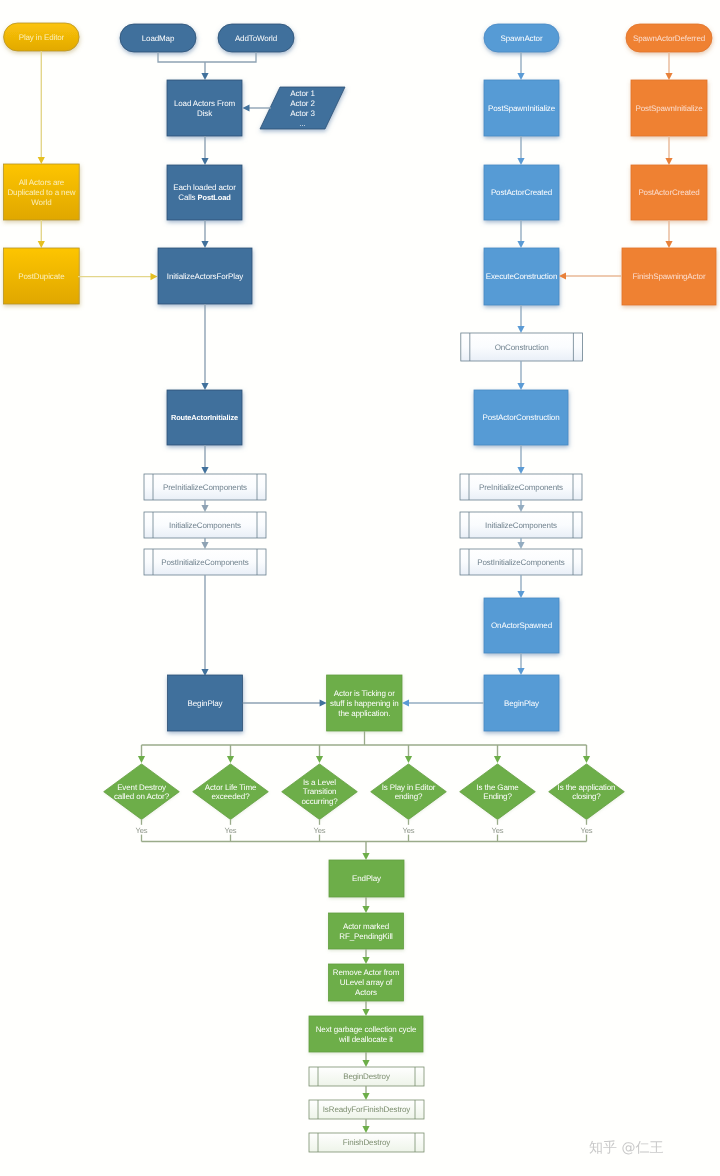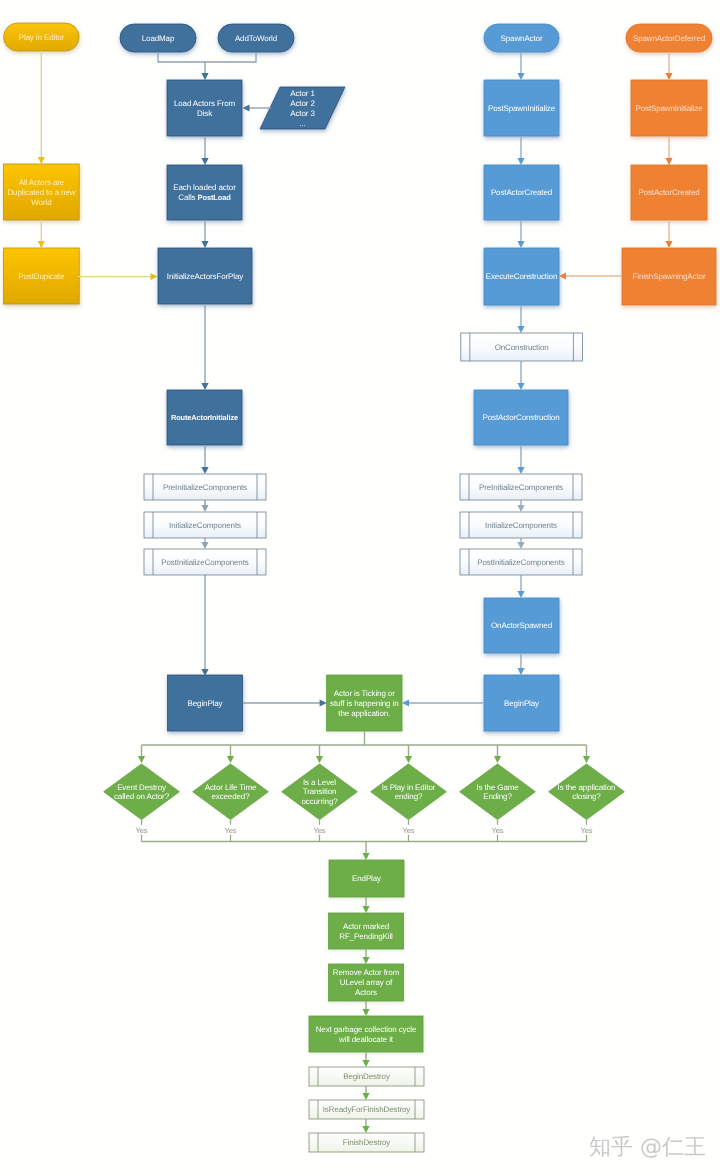--- a/index.html
+++ b/index.html
@@ -11,21 +11,21 @@
   svg.flow{position:absolute;left:0;top:0;width:720px;height:1176px;}
   .nodeText{font-family:"Liberation Sans", sans-serif;text-anchor:middle;letter-spacing:-0.12px;
             dominant-baseline:middle;}
   .tLight{fill:#ffffff;}
   .tYellow{fill:#fbefbb;}
   .tOrangeLight{fill:#fbded0;}
   .tGreyBlue{fill:#70828e;}
   .tGreenGrey{fill:#7d8e70;}
   .tYesLbl{font-family:"Liberation Sans", sans-serif;font-size:7.6px;fill:#8c9488;text-anchor:middle;letter-spacing:-0.1px;}
   .wm{position:absolute;left:589px;top:1136px;font-family:"DejaVu Sans",sans-serif;
-      font-size:22px;line-height:24px;color:#c9c9c9;letter-spacing:0px;white-space:nowrap;}
+      font-size:14px;line-height:24px;color:#c9c9c9;letter-spacing:0px;white-space:nowrap;}
 </style>
 </head>
 <body>
 
 <div id="stage">
 <svg class="flow" viewBox="0 0 720 1176" xmlns="http://www.w3.org/2000/svg">
 <defs>
 <linearGradient id="gYellow" x1="0" y1="0" x2="0" y2="1">
   <stop offset="0" stop-color="#fdc500"></stop>
           <stop offset="1" stop-color="#e0a703"></stop>

